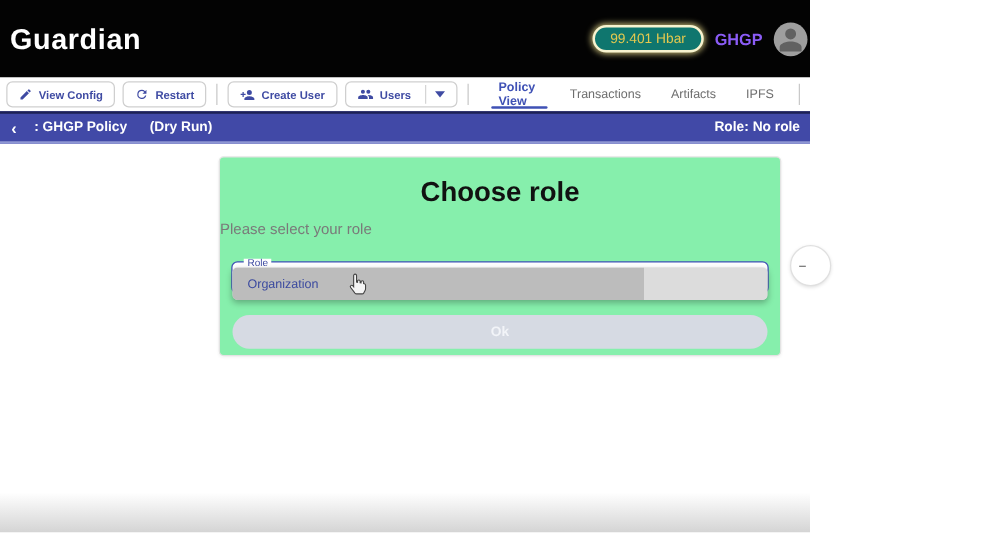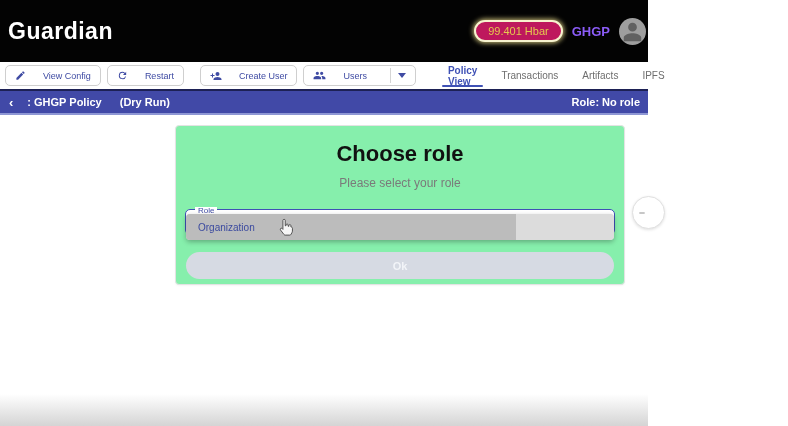--- a/index.html
+++ b/index.html
@@ -10,33 +10,33 @@
   
   .header { position:absolute; top:0; left:0; width:100%; height:62px;
     background:#030303; display:flex; align-items:center; color:#fff; }
   .logo { font-size:23px; font-weight:bold; letter-spacing:.5px; margin-left:8px; }
   .nav { display:flex; align-items:center; margin-left:32px; gap:40px; }
   .nav-item { display:flex; align-items:center; gap:7px; font-size:12px; font-weight:500;
     color:#f2f2f2; cursor:pointer; }
   .caret { width:0; height:0; border-left:4px solid transparent; border-right:4px solid transparent;
     border-top:5px solid #e6e6e6; display:inline-block; }
   .header-right { margin-left:auto; display:flex; align-items:center; gap:9px; margin-right:2px; }
-  .balance-badge { background:#be185d; border:2px solid #f7f3cf; border-radius:12px;
+  .balance-badge { background:#0f766e; border:2px solid #f7f3cf; border-radius:12px;
     box-shadow:0 0 5px 1px rgba(250,235,150,.8); color:#e5c94e; font-size:11px;
     padding:3px 12px; white-space:nowrap; }
   .account-name { font-size:13px; font-weight:bold; color:#8b5cf6; }
   .avatar { width:27px; height:27px; border-radius:50%; background:#9e9e9e; position:relative;
     overflow:hidden; flex:0 0 auto; }
   .avatar svg { position:absolute; left:3px; top:3px; }
 
   
   .toolbar { position:absolute; top:62px; left:0; width:100%; height:27px; background:#fff;
     display:flex; align-items:center; padding-left:5px; }
-  .tb-btn { display:flex; align-items:center; gap:17px; border:1px solid #cfcfcf; border-radius:5px;
-    height:21px; padding:0 9px; color:#3f4ba3; font-size:9px; font-weight:400; background:#fff;
+  .tb-btn { display:flex; align-items:center; gap:5px; border:1px solid #cfcfcf; border-radius:5px;
+    height:21px; padding:0 9px; color:#3f4ba3; font-size:9px; font-weight:700; background:#fff;
     cursor:pointer; white-space:nowrap; }
   .tb-btn + .tb-btn { margin-left:6px; }
   .tb-btn svg { flex:0 0 auto; }
   .tb-sep { width:1px; height:17px; background:#c9c9c9; margin:0 8px; }
   .users-caret-wrap { display:flex; align-items:center; margin-left:6px; padding-left:7px;
     border-left:1px solid #d5d5d5; height:15px; }
   .caret-dark { width:0; height:0; border-left:4px solid transparent; border-right:4px solid transparent;
     border-top:5px solid #3f4ba3; }
   .tabs { display:flex; align-items:stretch; height:100%; margin-left:4px; }
   .tab { position:relative; display:flex; align-items:center; padding:0 12px; font-size:10px;
@@ -52,21 +52,21 @@
   .back-chevron { font-size:13px; font-weight:bold; margin:0 14px 0 9px; cursor:pointer; }
   .policy-id { margin-right:18px; }
   .policy-name { margin-right:18px; }
   .policy-mode { }
   .role-status { margin-left:auto; margin-right:8px; font-weight:600; }
 
   
   .card { position:absolute; left:175px; top:125px; width:450px; height:160px; background:#86efac;
     border:1px solid #e3e3e3; border-radius:4px; box-shadow:0 1px 2px rgba(0,0,0,.04); }
   .card-title { text-align:center; margin-top:15px; font-size:22px; font-weight:bold; color:#111; }
-  .card-subtitle { text-align:center; margin-top:9px; font-size:12px; color:#7a7a7a; }
+  .card-subtitle { text-align:left; margin-top:9px; font-size:12px; color:#7a7a7a; }
 
   .select-wrap { position:absolute; left:9px; right:9px; top:80px; height:28px; }
   .select-field { position:absolute; left:0; right:0; top:3px; height:26px;
     border:1px solid #3f51b5; border-radius:5px; background:#fff; cursor:pointer; }
   .select-label { position:absolute; left:9px; top:-3px; background:#fff; padding:0 3px;
     font-size:8px; color:#3f4ba3; line-height:7px; }
   .select-panel { position:absolute; left:1px; right:1px; top:8px; height:26px; background:#dedede;
     border-radius:4px; box-shadow:0 2px 5px rgba(0,0,0,.28); overflow:hidden; }
   .option { height:100%; display:flex; align-items:center; padding-left:12px; font-size:10px;
     color:#3b4a9f; cursor:pointer;

